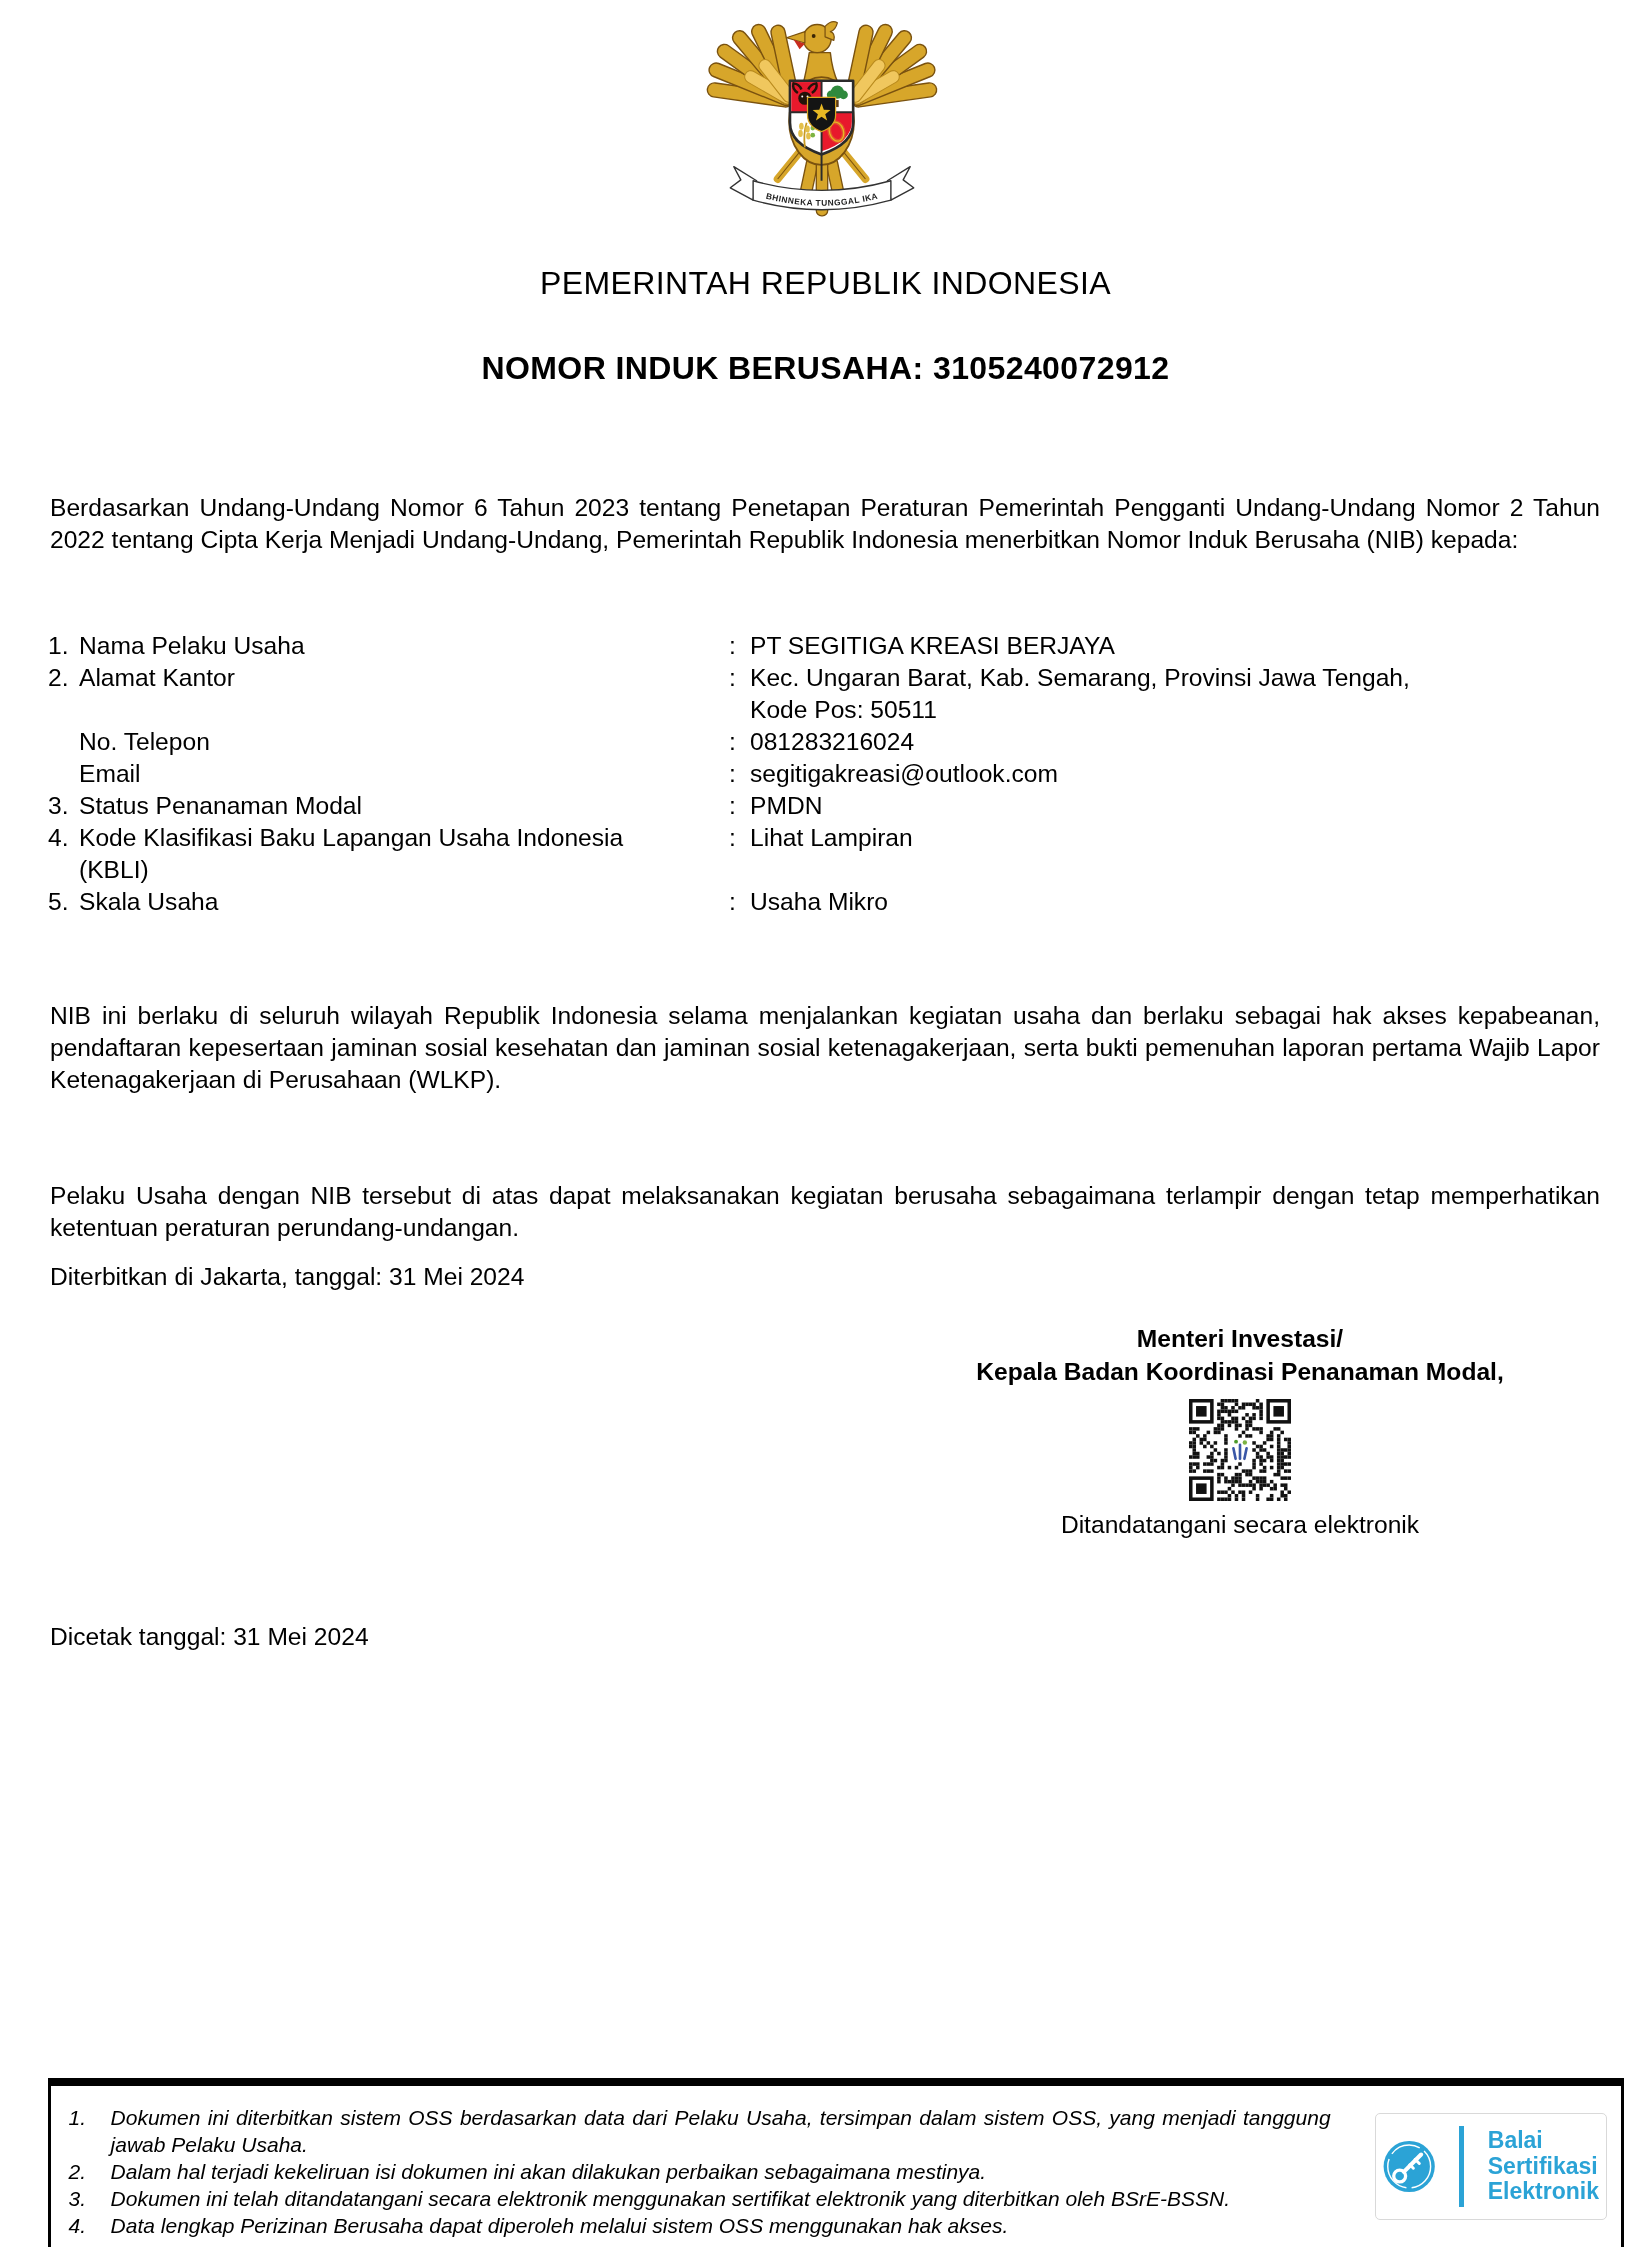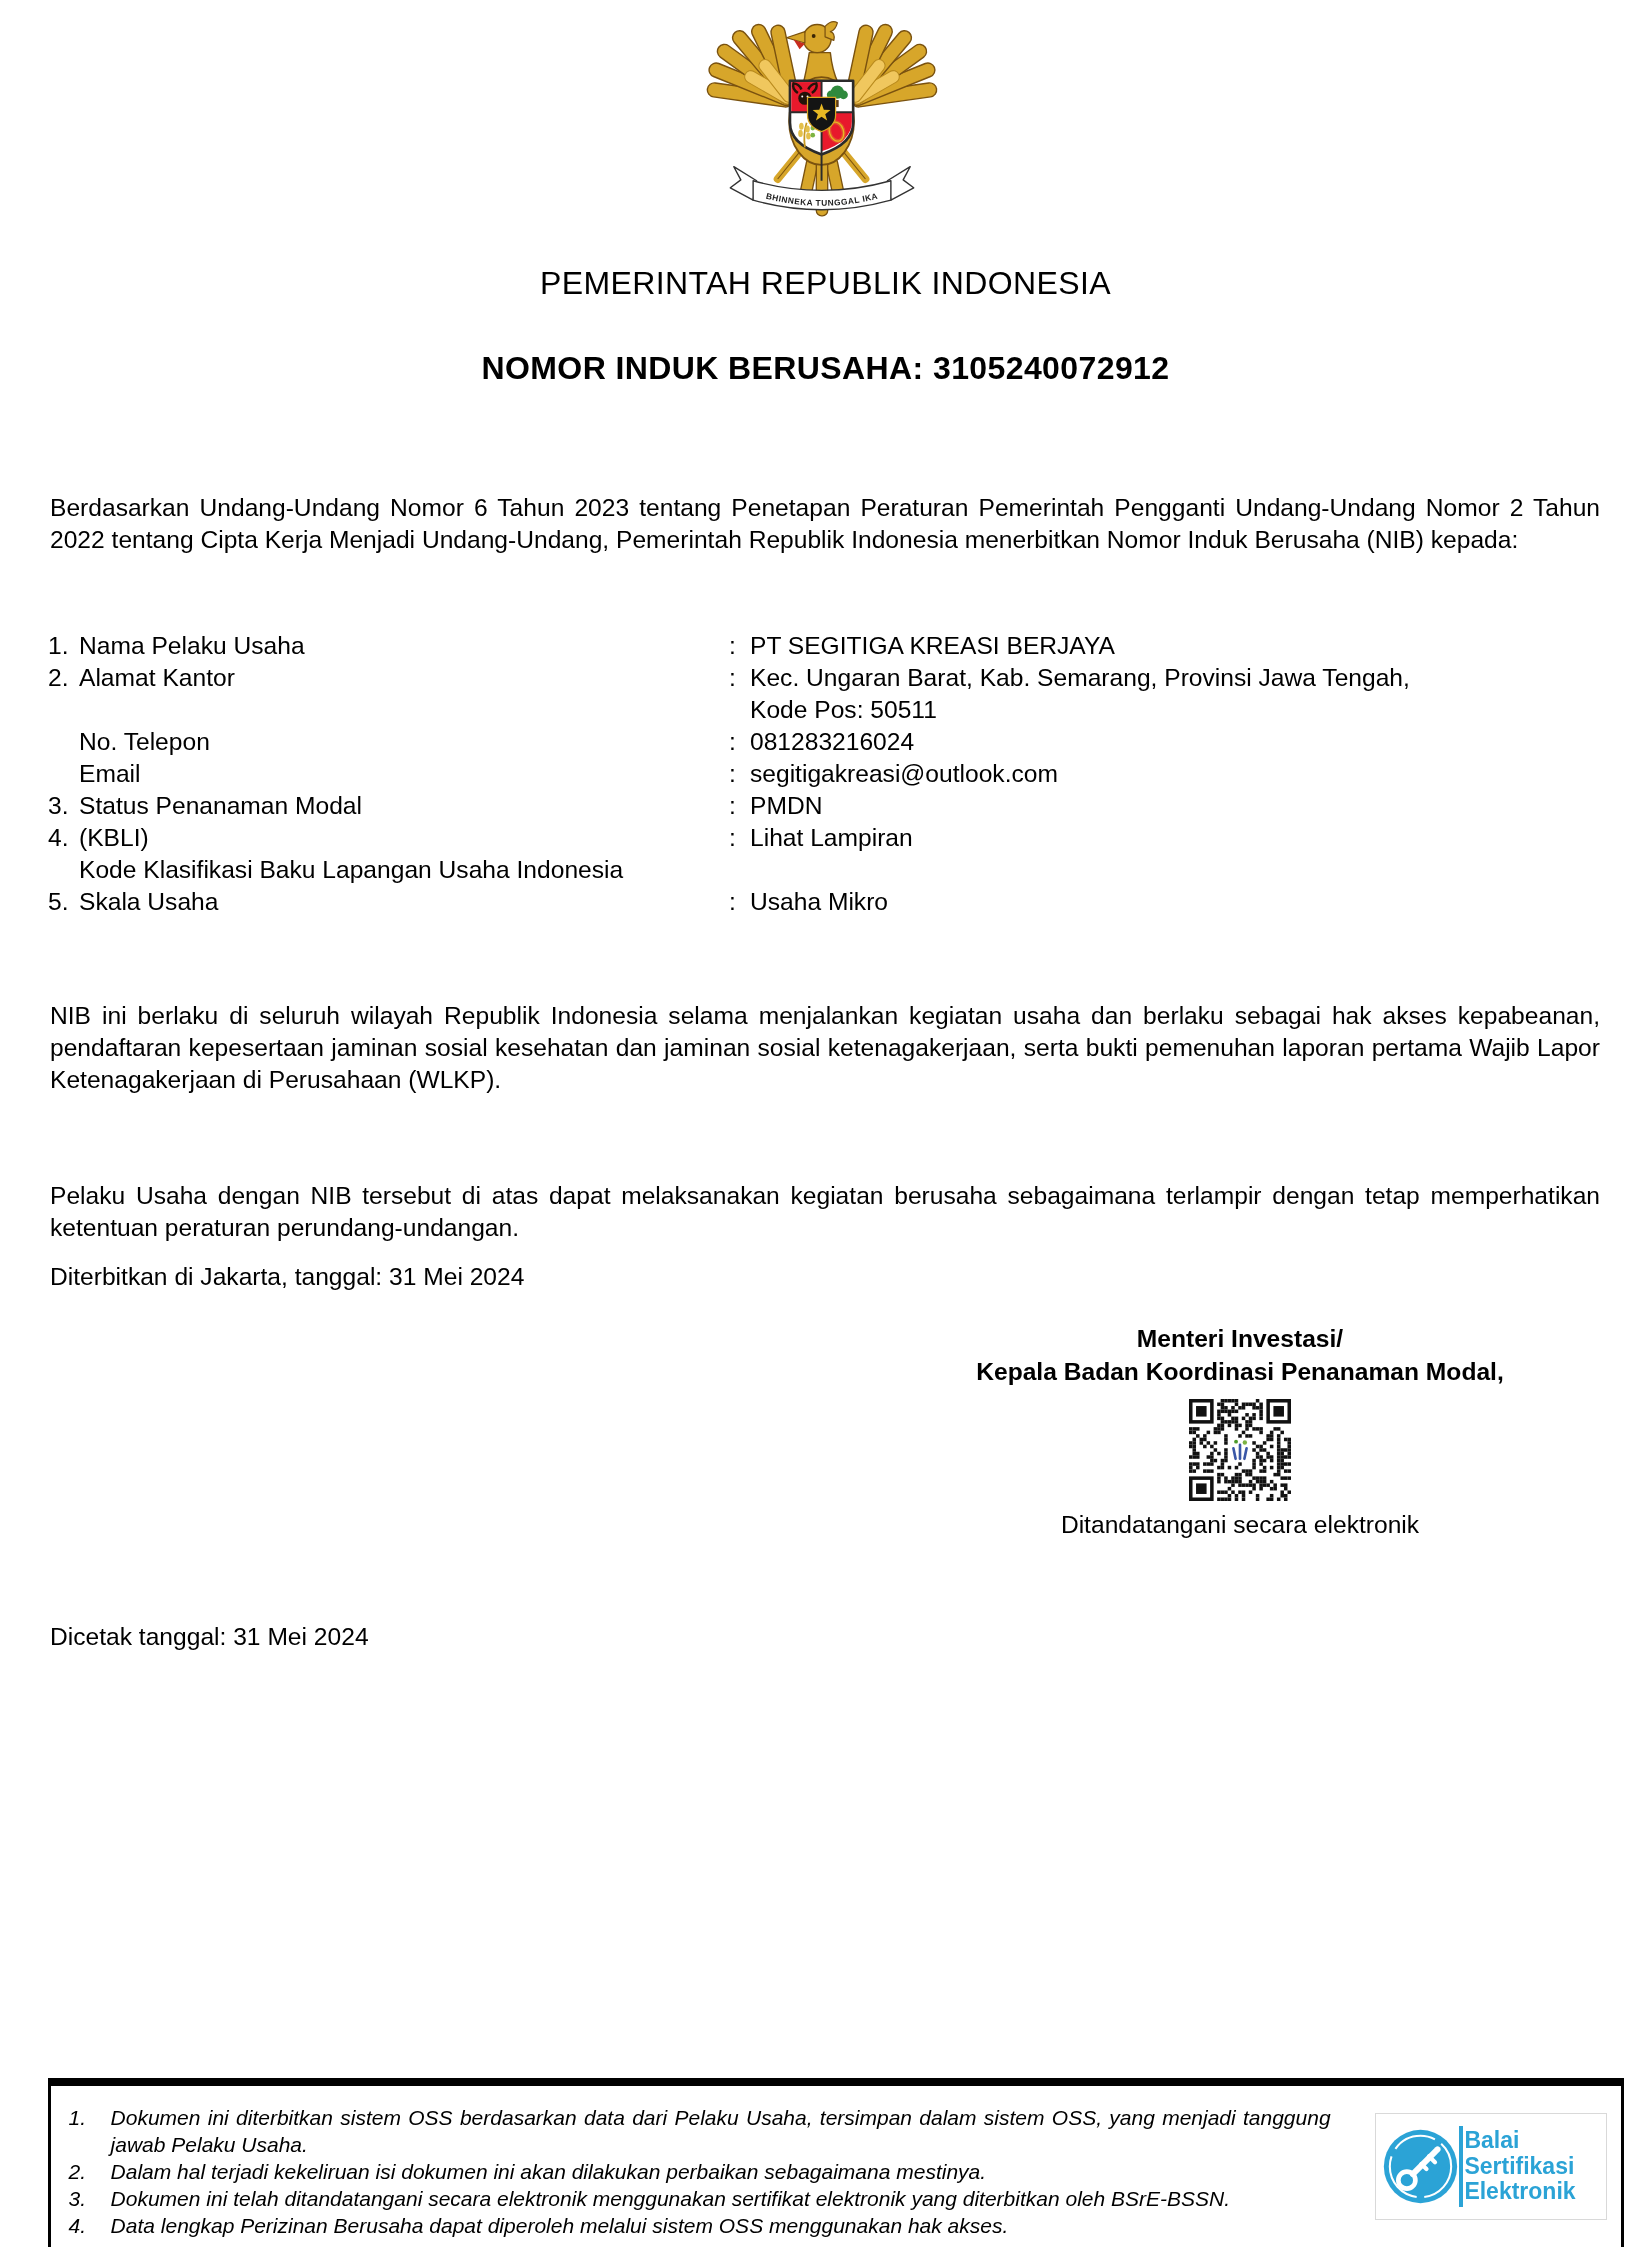--- a/index.html
+++ b/index.html
@@ -26,22 +26,22 @@
   .sig svg{display:block;margin:11.4px auto 0 auto;}
   .sig .signed{margin-top:8px;}
   .printed{top:1621px;left:50px;}
   .fbox{left:48px;top:2078px;width:1576px;height:169px;border-top:8px solid #000;
         border-left:3.5px solid #000;border-right:3.5px solid #000;box-sizing:border-box;}
   .notes{padding:17.6px 0 0 17.6px;}
   .note{display:flex;font-style:italic;font-size:21px;line-height:27px;}
   .nnum{width:42px;flex:none;}
   .ntxt{width:1220px;text-align:justify;}
   .bse-card{left:1375px;top:2113px;width:232px;height:107px;background:#fff;
-            border:1.8px solid #d9d9d9;border-radius:0;box-sizing:border-box;
-            display:flex;align-items:center;padding:5px 7px;gap:1px;}
+            border:1.8px solid #d9d9d9;border-radius:5px;box-sizing:border-box;
+            display:flex;align-items:center;padding:5px 7px;gap:24px;}
   .bse-bar{width:4.4px;height:81px;background:#2BA3D6;flex:none;}
   .bse-text{font-weight:bold;font-size:23px;line-height:25.5px;color:#2BA3D6;}
 </style>
 </head>
 <body>
 
 <div class="page">
 
   <svg class="abs" style="left:702px;top:0px;" width="240" height="222" viewBox="0 0 273 253">
     <g stroke-linejoin="round">
@@ -221,22 +221,22 @@
           <div>Status Penanaman Modal</div>
         </span>
         <span class="fval">
           <span class="colon">:</span>
           <div>PMDN</div>
         </span>
       </div>
       <div class="frow">
         <span class="fnum">4.</span>
         <span class="flab">
+          <div>Kode Klasifikasi Baku Lapangan Usaha Indonesia</div>
           <div>(KBLI)</div>
-          <div>Kode Klasifikasi Baku Lapangan Usaha Indonesia</div>
         </span>
         <span class="fval">
           <span class="colon">:</span>
           <div>Lihat Lampiran</div>
         </span>
       </div>
       <div class="frow">
         <span class="fnum">5.</span>
         <span class="flab">
           <div>Skala Usaha</div>

